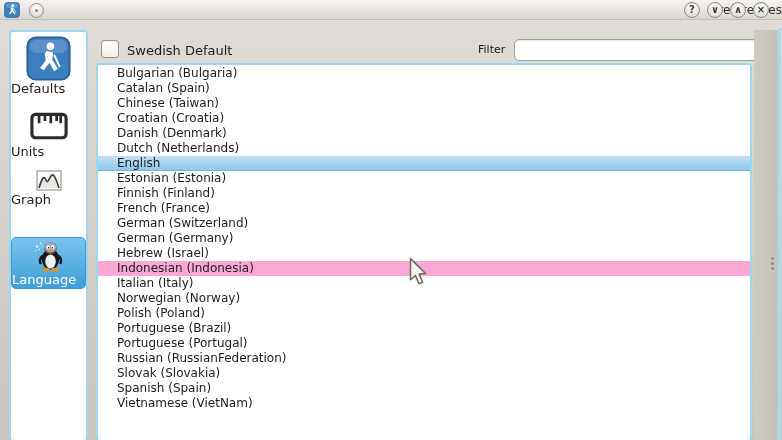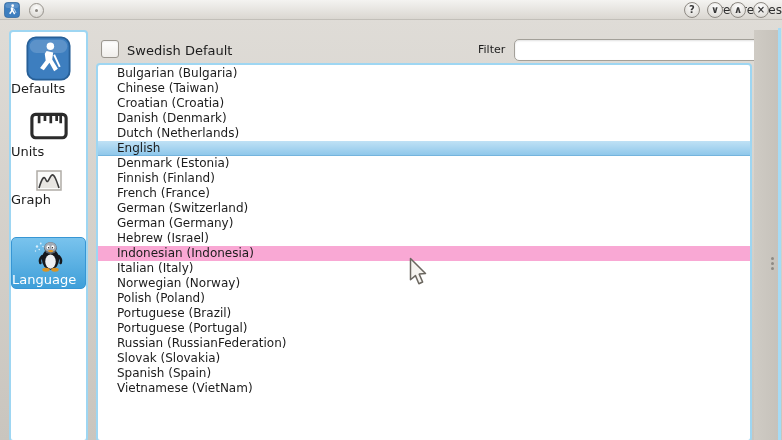--- a/index.html
+++ b/index.html
@@ -149,26 +149,27 @@
           <ellipse cx="20" cy="41" rx="5" ry="2.6" fill="#d89425"></ellipse>
           <ellipse cx="32" cy="41" rx="5" ry="2.6" fill="#d89425"></ellipse>
         </svg>
       </div>
       <div class="sb-label">Language</div>
     </div>
   </div>
 
 <div class="list">
     <div class="row">Bulgarian (Bulgaria)</div>
+    <div class="row">Catalan (Spain)</div>
     <div class="row">Chinese (Taiwan)</div>
     <div class="row">Croatian (Croatia)</div>
     <div class="row">Danish (Denmark)</div>
     <div class="row">Dutch (Netherlands)</div>
     <div class="row sel">English</div>
-    <div class="row">Denmark (Estonia)</div>
+    <div class="row">Estonian (Estonia)</div>
     <div class="row">Finnish (Finland)</div>
     <div class="row">French (France)</div>
     <div class="row">German (Switzerland)</div>
     <div class="row">German (Germany)</div>
     <div class="row">Hebrew (Israel)</div>
     <div class="row hov">Indonesian (Indonesia)</div>
     <div class="row">Italian (Italy)</div>
     <div class="row">Norwegian (Norway)</div>
     <div class="row">Polish (Poland)</div>
     <div class="row">Portuguese (Brazil)</div>

